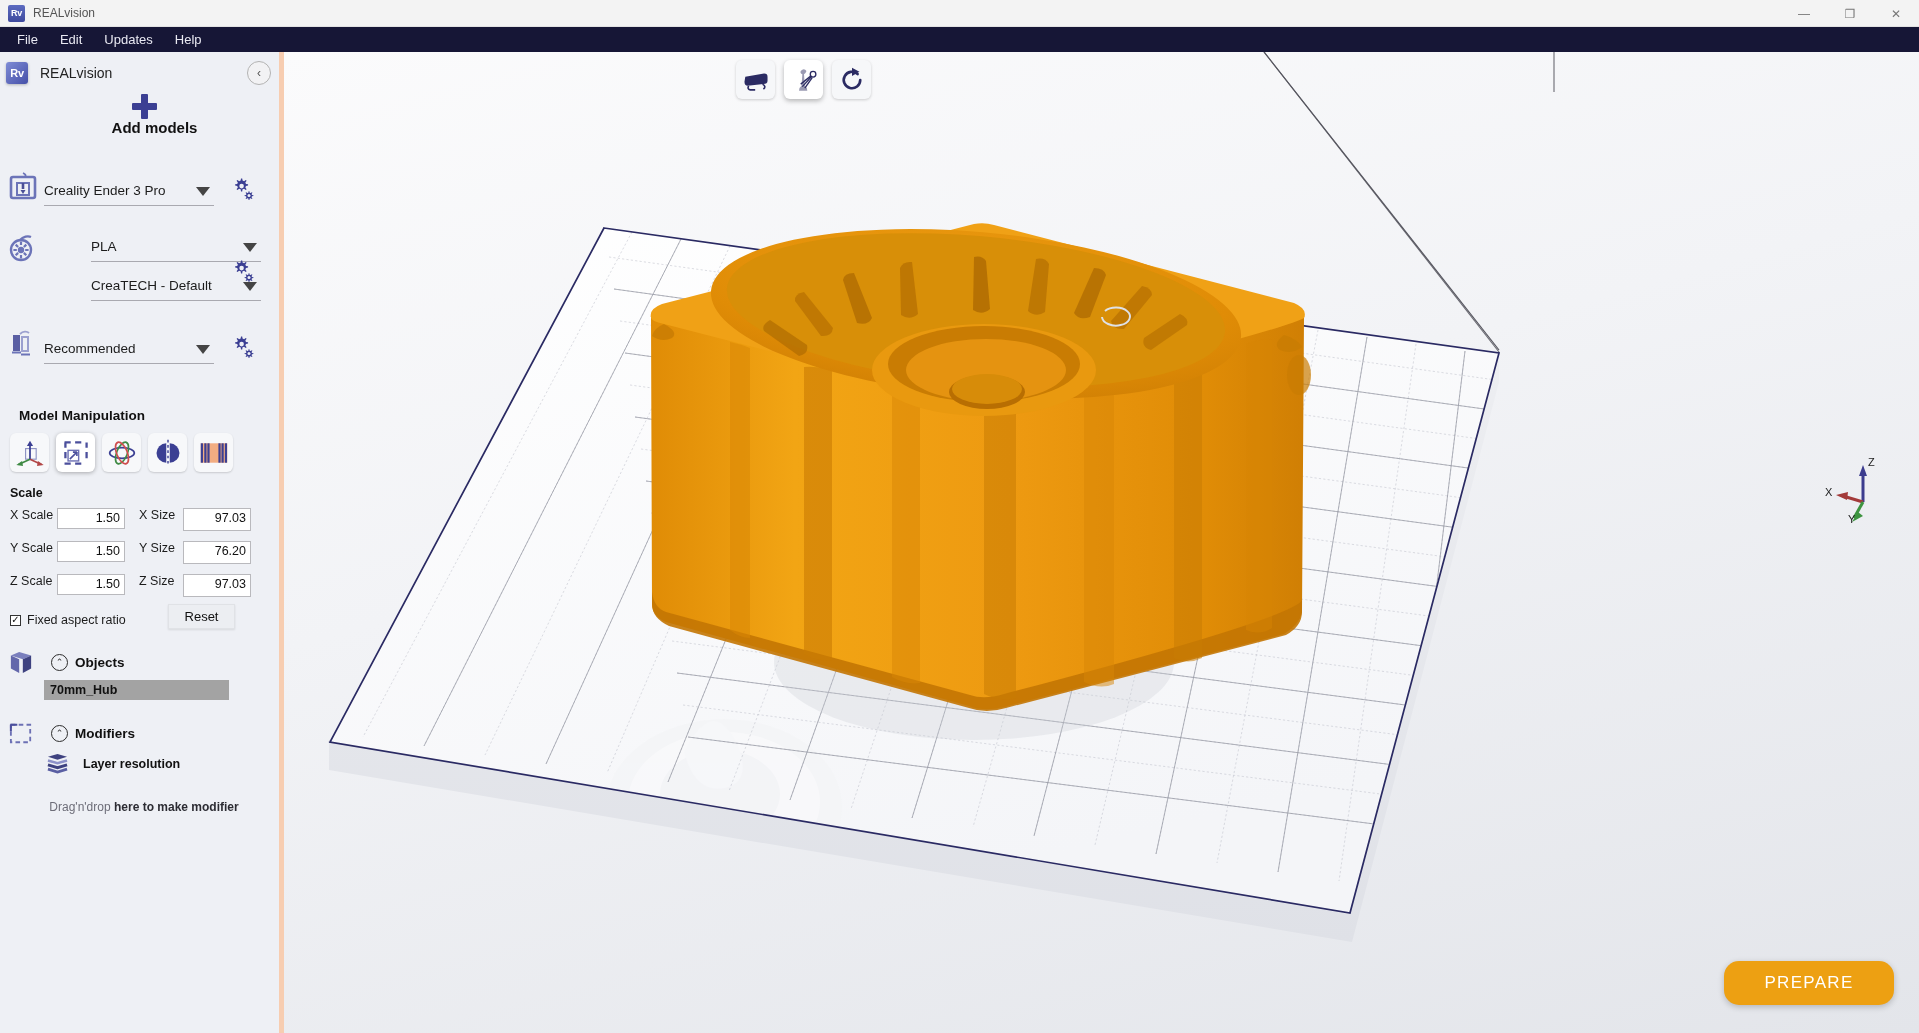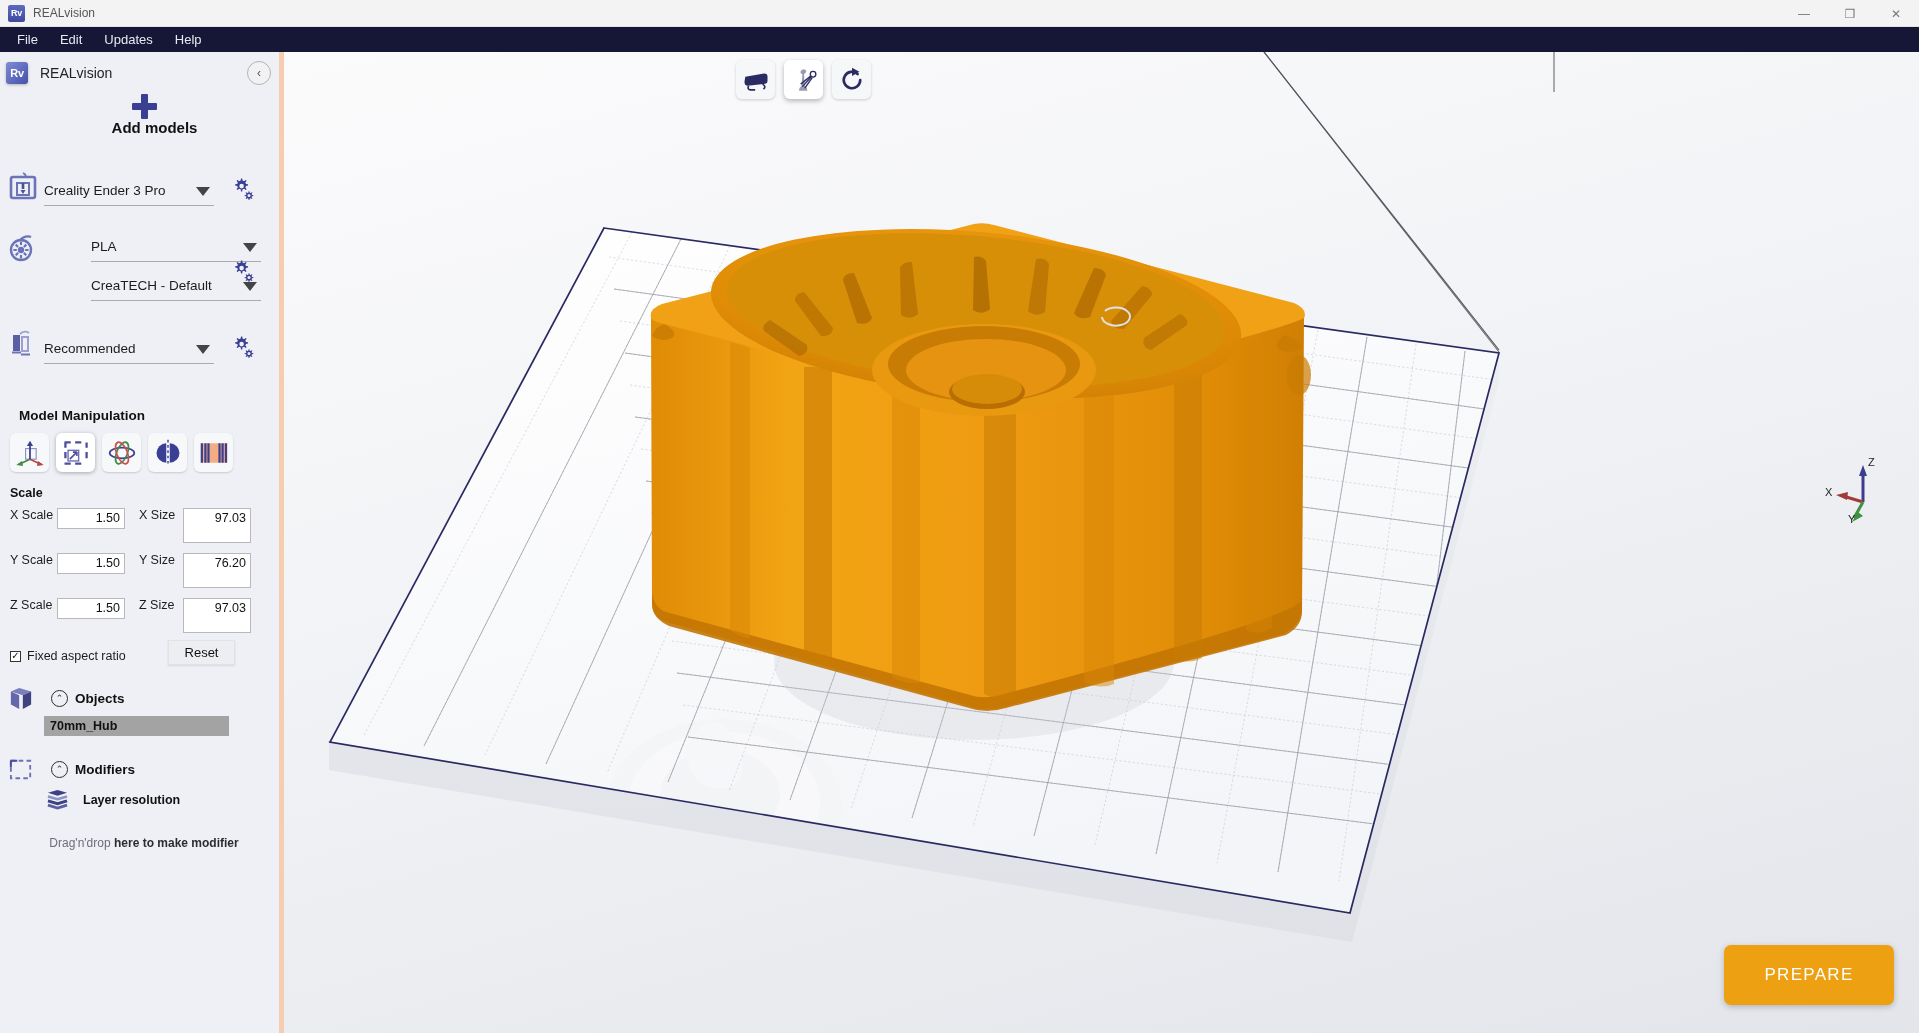--- a/index.html
+++ b/index.html
@@ -61,21 +61,21 @@
     box-shadow:0 1px 2px rgba(0,0,0,.16);display:flex;align-items:center;justify-content:center;}
   .mm-tool.active{background:#fff;box-shadow:0 1px 4px rgba(0,0,0,.3);}
 
   .scale-title{font-size:12.5px;font-weight:bold;color:#111;padding:14px 0 0 10px;}
   .scale-grid{padding:8px 0 0 10px;}
   .srow{display:flex;margin-bottom:10px;}
   .slab{font-size:12.5px;color:#1c1c1c;width:47px;}
   .sfield{width:68px;height:21px;border:1px solid #b9b9bd;background:#fff;
     font-size:12.5px;color:#111;text-align:right;padding-right:4px;line-height:19px;}
   .slab2{font-size:12.5px;color:#1c1c1c;width:44px;margin-left:14px;}
-  .sfield2{width:68px;height:35px;border:1px solid #b9b9bd;background:#fff;
+  .sfield2{width:68px;height:23px;border:1px solid #b9b9bd;background:#fff;
     font-size:12.5px;color:#111;text-align:right;padding-right:4px;line-height:19px;}
   .chk-row{display:flex;align-items:center;padding-left:10px;position:relative;height:26px;}
   .chkbox{width:11px;height:11px;border:1px solid #333;background:#fff;position:relative;
     display:flex;align-items:center;justify-content:center;font-size:10px;color:#111;line-height:1;}
   .chk-lab{font-size:12.5px;color:#1c1c1c;margin-left:6px;}
   .reset-btn{position:absolute;left:168px;top:-3px;width:67px;height:25px;background:#eceef2;
     border:1px solid #e0e2e6;font-size:13px;color:#111;display:flex;align-items:center;
     justify-content:center;box-shadow:0 1px 2px rgba(0,0,0,.10);}
 
   .sec-head{display:flex;align-items:center;padding-left:9px;margin-top:18px;}
@@ -94,21 +94,21 @@
   .dnd b{color:#2c2c33;}
 
   
   .viewport{flex:1;position:relative;overflow:hidden;
     background:linear-gradient(165deg,#fbfbfc 0%,#f2f3f6 42%,#e3e5ea 100%);}
   .vp-tools{position:absolute;left:452px;top:8px;display:flex;gap:9px;z-index:6;}
   .vp-tool{width:39px;height:39px;border-radius:6px;background:#f6f7f9;
     box-shadow:0 1px 3px rgba(0,0,0,.18);display:flex;align-items:center;justify-content:center;}
   .vp-tool.sel{background:#fff;box-shadow:0 2px 5px rgba(0,0,0,.28);}
   .axis-gizmo{position:absolute;right:24px;top:400px;width:72px;height:72px;z-index:6;}
-  .prepare{position:absolute;right:25px;bottom:28px;width:170px;height:60px;border-radius:7px;
+  .prepare{position:absolute;right:25px;bottom:28px;width:170px;height:44px;border-radius:15px;
     background:#eda012;color:#fff;font-size:17px;letter-spacing:1.3px;
     display:flex;align-items:center;justify-content:center;
     box-shadow:0 2px 6px rgba(0,0,0,.22);margin-top:44px;}
   .vp-svg{position:absolute;inset:0;}
 </style>
 </head>
 <body>
 
 <div class="titlebar">
   <div class="tb-ico">Rv</div>

